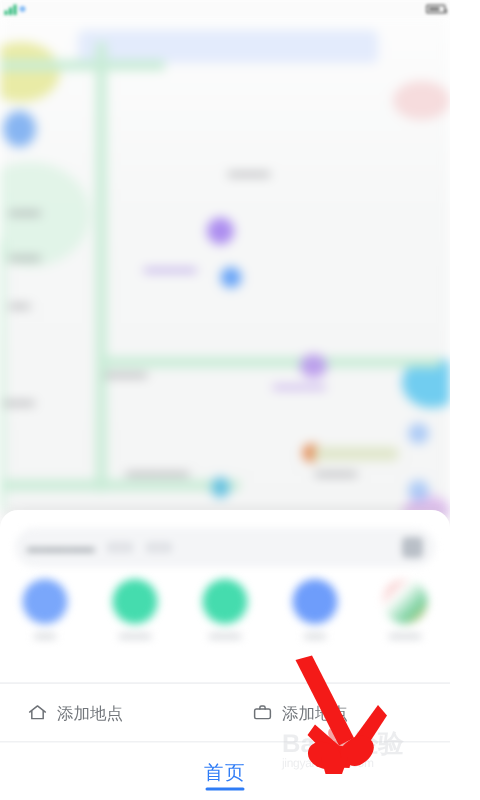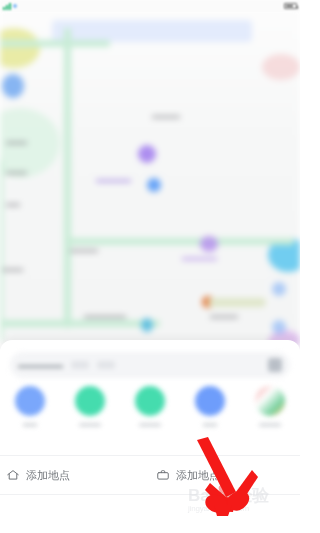--- a/index.html
+++ b/index.html
@@ -136,21 +136,21 @@
     display: flex;
     align-items: center;
     z-index: 4;
     background: #ffffff;
   }
   .addcell {
     flex: 1;
     display: flex;
     align-items: center;
     gap: 6px;
-    padding-left: 6px;
+    padding-left: 18px;
     box-sizing: border-box;
   }
   .addcell .lab { font-size: 11px; color: #73777c; }
   .ico { width: 14px; height: 14px; flex: none; }
   .ico svg { display:block; width:14px; height:14px; }
 
   .addrow-top-line {
     position:absolute; left:0; top:455px; width:300px; height:1px;
     background:#f0f1f3; z-index:4;
   }
@@ -335,20 +335,24 @@
           <rect x="3" y="8" width="18" height="11" rx="2"></rect>
           <path d="M9 8V6.5a2 2 0 0 1 2-2h2a2 2 0 0 1 2 2V8"></path>
         </svg>
       </span>
       <span class="lab">添加地点</span>
     </div>
 
   </div>
 
   <div class="tabbar">
+    <div class="tab active">
+      <span class="t-lab">首页</span>
+      <span class="t-bar"></span>
+    </div>
   </div>
 
   <div class="wm">
     <div class="wm-main">Baidu经验</div>
     <div class="wm-sub">jingyan.baidu.com</div>
     <svg class="wm-paw" viewBox="0 0 48 40">
       <g fill="#e8413c">
         <ellipse cx="12" cy="12" rx="6" ry="9" transform="rotate(-18 12 12)"></ellipse>
         <ellipse cx="30" cy="9" rx="5.5" ry="8.5" transform="rotate(16 30 9)"></ellipse>
         <ellipse cx="3.5" cy="27" rx="5" ry="7" transform="rotate(-40 3.5 27)"></ellipse>

